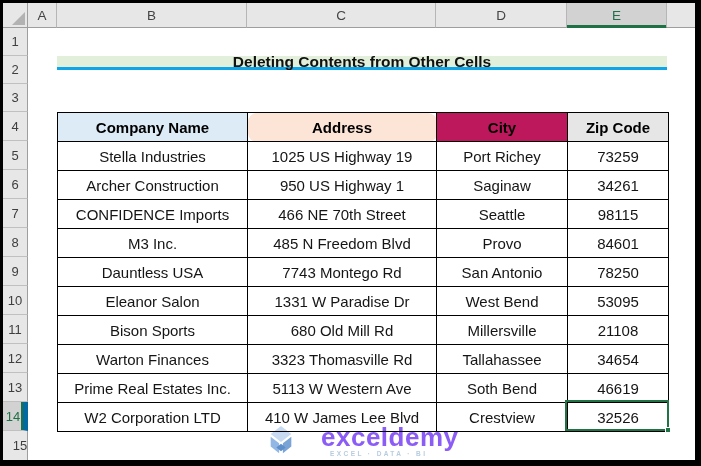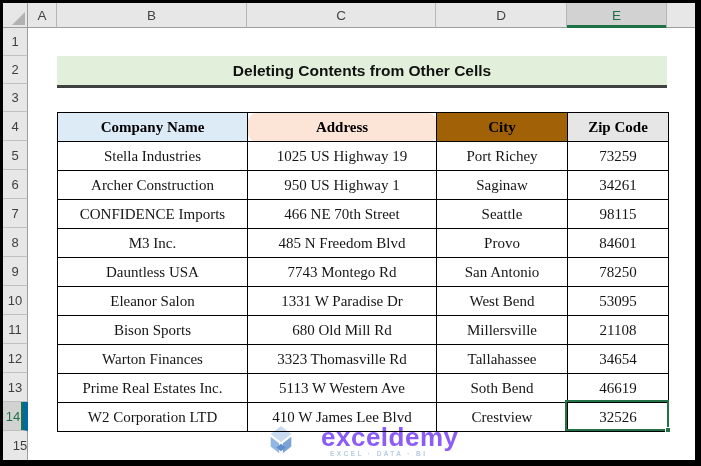--- a/index.html
+++ b/index.html
@@ -27,30 +27,30 @@
   .row-headers { position:absolute; left:0; top:25px; width:25px; bottom:0; }
   .row-h { width:25px; display:flex; align-items:center; justify-content:center;
            background:#e7e7e7; color:#3f3f3f; font-size:13px;
            border-right:1px solid #9e9e9e; border-bottom:1px solid #c0c0c0; }
   .row-h.sel { background:#d2d2d2; color:#1e7145; border-right:5px solid #0369a1;
                box-shadow: inset -2px 0 0 #1e7145; }
 
   
   .content { position:absolute; left:25px; top:25px; right:0; bottom:0; background:#fff; }
 
-  .title-bar { position:absolute; left:29px; top:28px; width:610px; height:32px;
-               background:#E2EFDA; border-bottom:3px solid #404040;
+  .title-bar { position:absolute; left:29px; top:28px; width:610px; height:14px;
+               background:#E2EFDA; border-bottom:3px solid #0ea5e9;
                display:flex; align-items:center; justify-content:center; }
   .title-bar span { font-weight:bold; font-size:15.5px; color:#111; }
 
   table.data-table { position:absolute; left:29px; top:84px; width:611px;
                      border-collapse:collapse; table-layout:fixed; }
   table.data-table th, table.data-table td {
       height:29px; padding:0 2px; border:1px solid #000; text-align:center;
-      vertical-align:middle; font-size:15px; color:#151515; overflow:hidden; white-space:nowrap;font-family:Liberation Serif, serif; }
+      vertical-align:middle; font-size:15px; color:#151515; overflow:hidden; white-space:nowrap; }
   table.data-table th { font-weight:bold; color:#000; }
 
   
   .selection { position:absolute; left:537px; top:372px; width:104px; height:31px;
                border:2px solid #217346; pointer-events:none; }
   .fill-handle { position:absolute; right:-4px; bottom:-4px; width:6px; height:6px;
                  background:#217346; border:1px solid #fff; }
 
   
   .watermark { position:absolute; left:238px; top:397px; display:flex; align-items:flex-start;
@@ -106,21 +106,21 @@
         <colgroup>
           <col style="width:190px">
             <col style="width:189px">
             <col style="width:131px">
             <col style="width:101px">
         </colgroup>
         <thead>
             <tr>
               <th style="background: rgb(221, 235, 247);">Company Name</th>
               <th style="background: rgb(252, 228, 214); border-radius: 9px;">Address</th>
-              <th style="background: #a16207;">City</th>
+              <th style="background: #be185d;">City</th>
               <th style="background: rgb(231, 230, 230);">Zip Code</th>
             </tr>
           </thead>
         <tbody>
             <tr>
               <td>Stella Industries</td>
               <td>1025 US Highway 19</td>
               <td>Port Richey</td>
               <td>73259</td>
             </tr>

